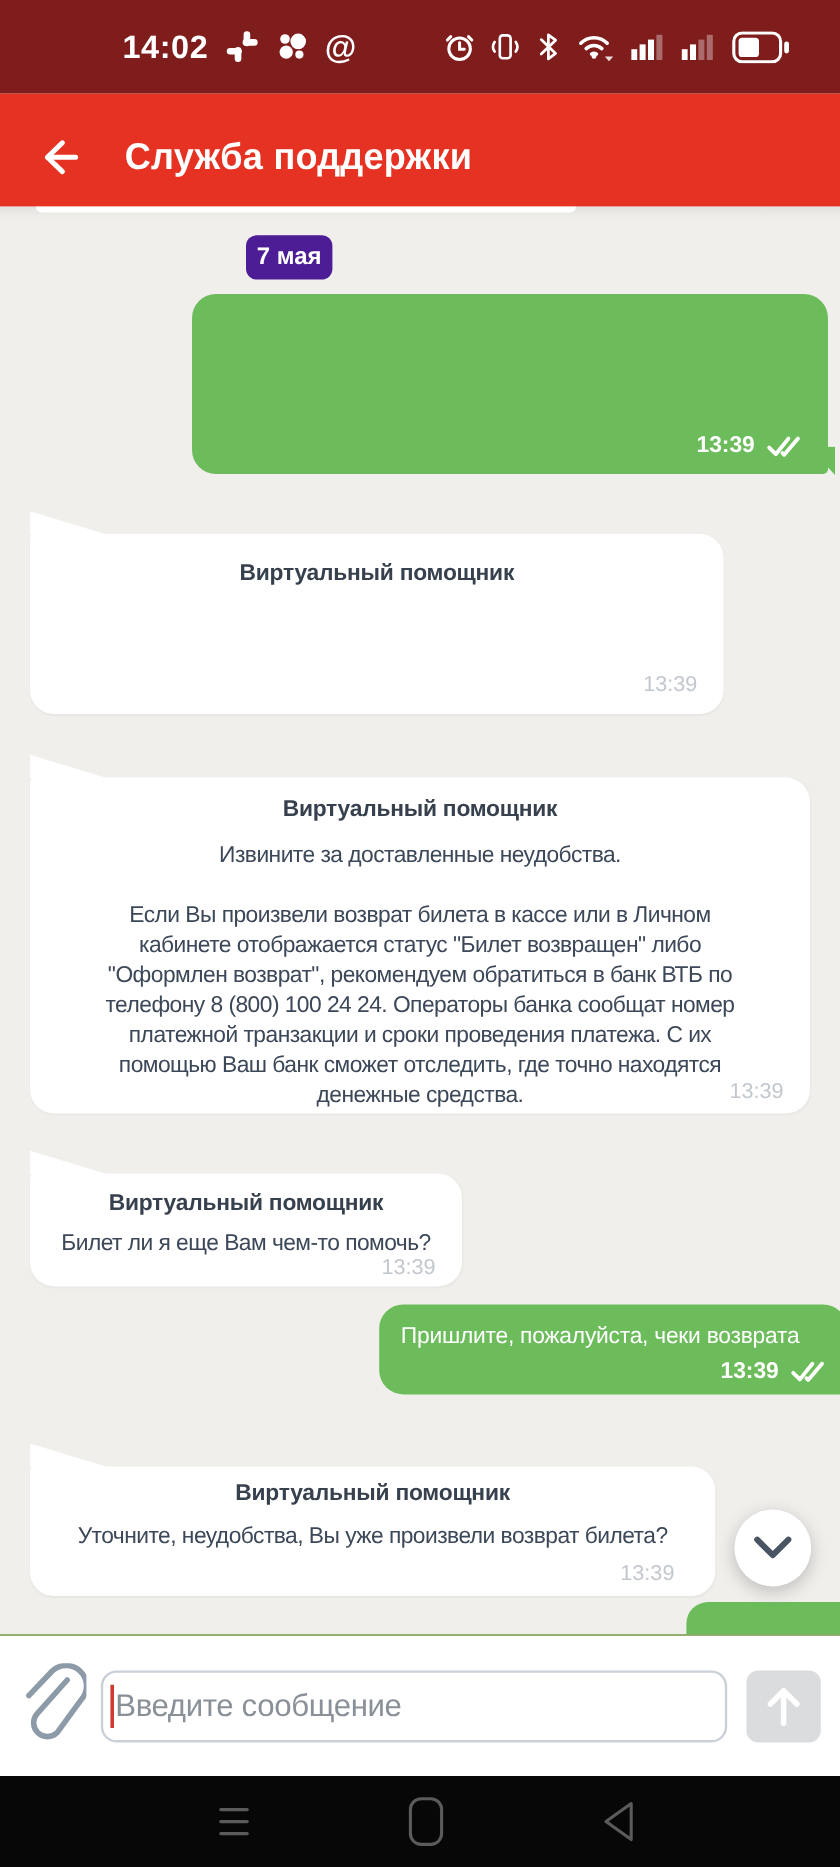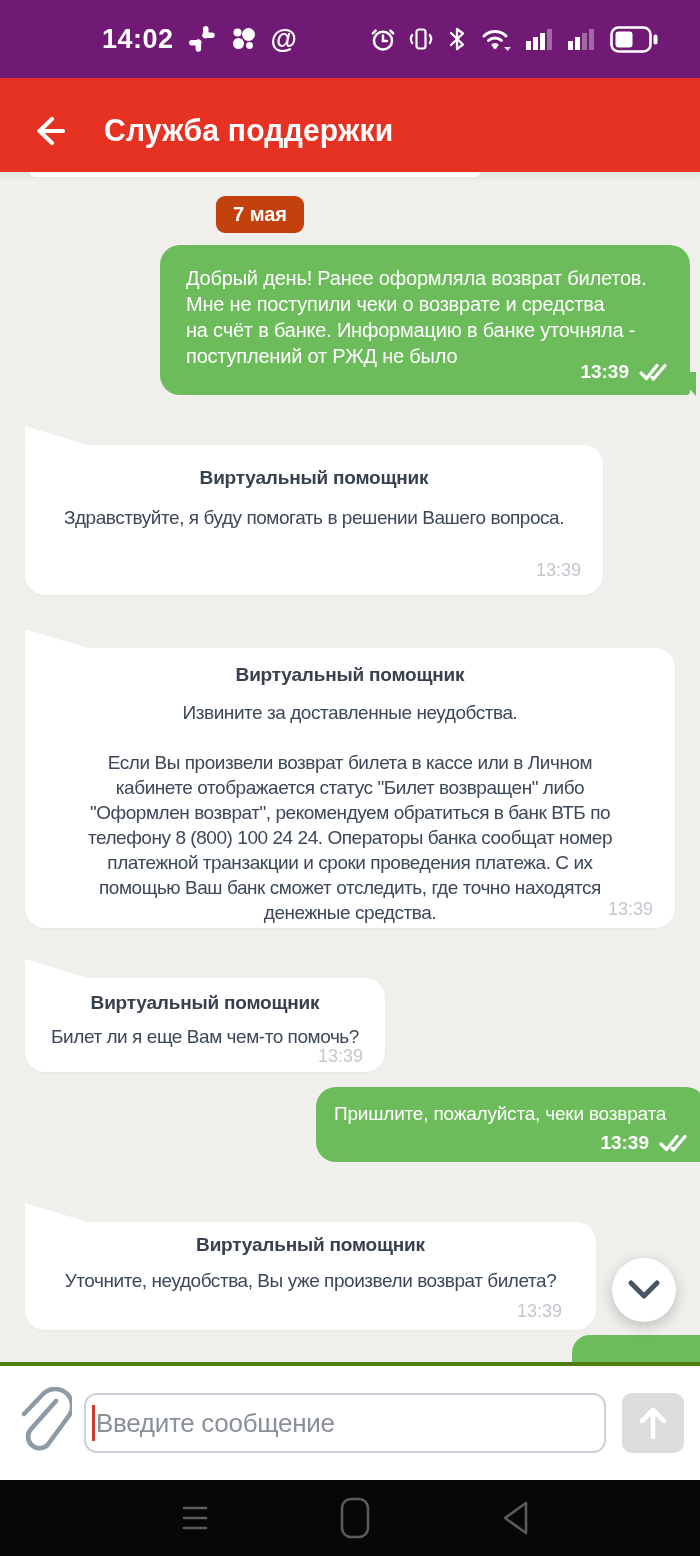--- a/index.html
+++ b/index.html
@@ -4,42 +4,42 @@
 <style>
   html,body{margin:0;padding:0;background:#444;}
   .screen{
     position:relative;width:700px;height:1556px;overflow:hidden;
     font-family:"Liberation Sans","DejaVu Sans",sans-serif;
     background:#F0EFEC;margin:0 auto;
   }
   
   .status-bar{
     position:absolute;left:0;top:0;width:700px;height:78px;
-    background:#701a75;display:flex;align-items:center;justify-content:space-between;
+    background:#7f1d1d;display:flex;align-items:center;justify-content:space-between;
     padding:0 42px 0 102px;box-sizing:border-box;color:#fff;
   }
   .sb-left{display:flex;align-items:center;gap:14px;}
   .sb-right{display:flex;align-items:center;gap:12px;}
   .sb-time{font-size:27px;font-weight:700;letter-spacing:.5px;}
   .sb-at{font-size:27px;font-weight:700;line-height:1;}
   .sb-icon{display:flex;align-items:center;}
   
   .app-bar{
     position:absolute;left:0;top:78px;width:700px;height:106px;
     background:#E63222;display:flex;align-items:center;color:#fff;
   }
   .back-btn{width:60px;height:60px;margin-left:18px;display:flex;align-items:center;justify-content:center;cursor:pointer;}
   .app-title{font-size:31px;font-weight:700;margin-left:26px;transform:scaleX(.97);transform-origin:left center;letter-spacing:.2px;}
   
   .chat{position:absolute;left:0;top:172px;width:700px;height:1190px;background:#F0EFEC;overflow:hidden;}
   .chat::before{content:"";position:absolute;left:0;top:0;width:100%;height:10px;
     background:linear-gradient(rgba(0,0,0,.06),rgba(0,0,0,0));pointer-events:none;}
   .top-sliver{position:absolute;left:30px;top:0;width:450px;height:5px;background:#fff;border-radius:0 0 6px 6px;}
   .date-chip{
-    position:absolute;left:216px;top:24px;width:88px;height:37px;background:#c2410c;
+    position:absolute;left:205px;top:24px;width:72px;height:37px;background:#4c1d95;
     border-radius:9px;color:#fff;font-size:20px;font-weight:700;
     display:flex;align-items:center;justify-content:center;
   }
   .bubble{position:absolute;box-sizing:border-box;}
   .bubble.green{background:#6DBC5C;border-radius:20px;border-bottom-right-radius:4px;color:#fff;}
   .bubble.white{background:#fff;border-radius:20px;border-top-left-radius:4px;color:#3C4858;
     box-shadow:0 1px 2px rgba(0,0,0,.04);text-align:center;}
   .tail-tl{position:absolute;left:0;top:-19px;width:66px;height:20px;background:#fff;
     -webkit-clip-path:polygon(0 0,0 100%,100% 100%);clip-path:polygon(0 0,0 100%,100% 100%);}
   .tail-br{position:absolute;right:-6px;bottom:-1px;width:22px;height:24px;background:#6DBC5C;
@@ -70,21 +70,21 @@
   .w4 .time-gray{right:34px;bottom:8px;}
   .fab{
     position:absolute;left:612px;top:1086px;width:64px;height:64px;border-radius:50%;
     background:#fff;display:flex;align-items:center;justify-content:center;
     box-shadow:0 4px 14px rgba(0,0,0,.22);cursor:pointer;
   }
   .green-partial{position:absolute;left:572px;top:1163px;width:140px;height:27px;background:#6DBC5C;border-radius:18px 0 0 0;}
   
   .composer{
     position:absolute;left:0;top:1362px;width:700px;height:118px;background:#fff;
-    border-top:4px solid #4d7c0f;box-sizing:border-box;display:flex;align-items:center;
+    border-top:1px solid #4d7c0f;box-sizing:border-box;display:flex;align-items:center;
   }
   .attach-btn{width:64px;height:80px;margin-left:12px;display:flex;align-items:center;justify-content:center;cursor:pointer;}
   .msg-input{
     position:relative;margin-left:8px;width:522px;height:60px;border:2px solid #C9D0D8;border-radius:13px;
     background:#fff;display:flex;align-items:center;box-sizing:border-box;padding-left:6px;cursor:text;
   }
   .caret{width:3px;height:36px;background:#D03A30;}
   .placeholder{font-size:26px;color:#8A9097;margin-left:1px;letter-spacing:-.3px;}
   .send-btn{
     margin-left:16px;width:62px;height:60px;background:#DADCDE;border-radius:10px;
@@ -194,40 +194,35 @@
     </div>
     <div class="app-title">Служба поддержки</div>
   </div>
 
   <div class="chat">
     <div class="top-sliver"></div>
 
     <div class="date-chip">7 мая</div>
 
     <div class="bubble green g1">
-      <div class="msg-text">Добрый день! Ранее оформляла возврат билетов.
-Мне не поступили чеки о возврате и средства
-на счёт в банке. Информацию в банке уточняла -
-поступлений от РЖД не было</div>
       <div class="meta-green">
         <span>13:39</span>
         <span>
           <svg width="32" height="22" viewBox="0 0 32 22" fill="none" stroke="#fff" stroke-width="3.2" stroke-linecap="round" stroke-linejoin="round">
             <path d="M3 12 L8.5 17.5 L19 4.5"></path>
             <path d="M14 16.5 L15.5 18 L27 4.5"></path>
           </svg>
         </span>
       </div>
       <div class="tail-br"></div>
     </div>
 
     <div class="bubble white w1">
       <div class="tail-tl"></div>
       <div class="sender">Виртуальный помощник</div>
-      <div class="msg-text">Здравствуйте, я буду помогать в решении Вашего вопроса.</div>
       <div class="time-gray">13:39</div>
     </div>
 
     <div class="bubble white w2">
       <div class="tail-tl"></div>
       <div class="sender">Виртуальный помощник</div>
       <div class="msg-text">Извините за доставленные неудобства.
 
 Если Вы произвели возврат билета в кассе или в Личном
 кабинете отображается статус "Билет возвращен" либо

